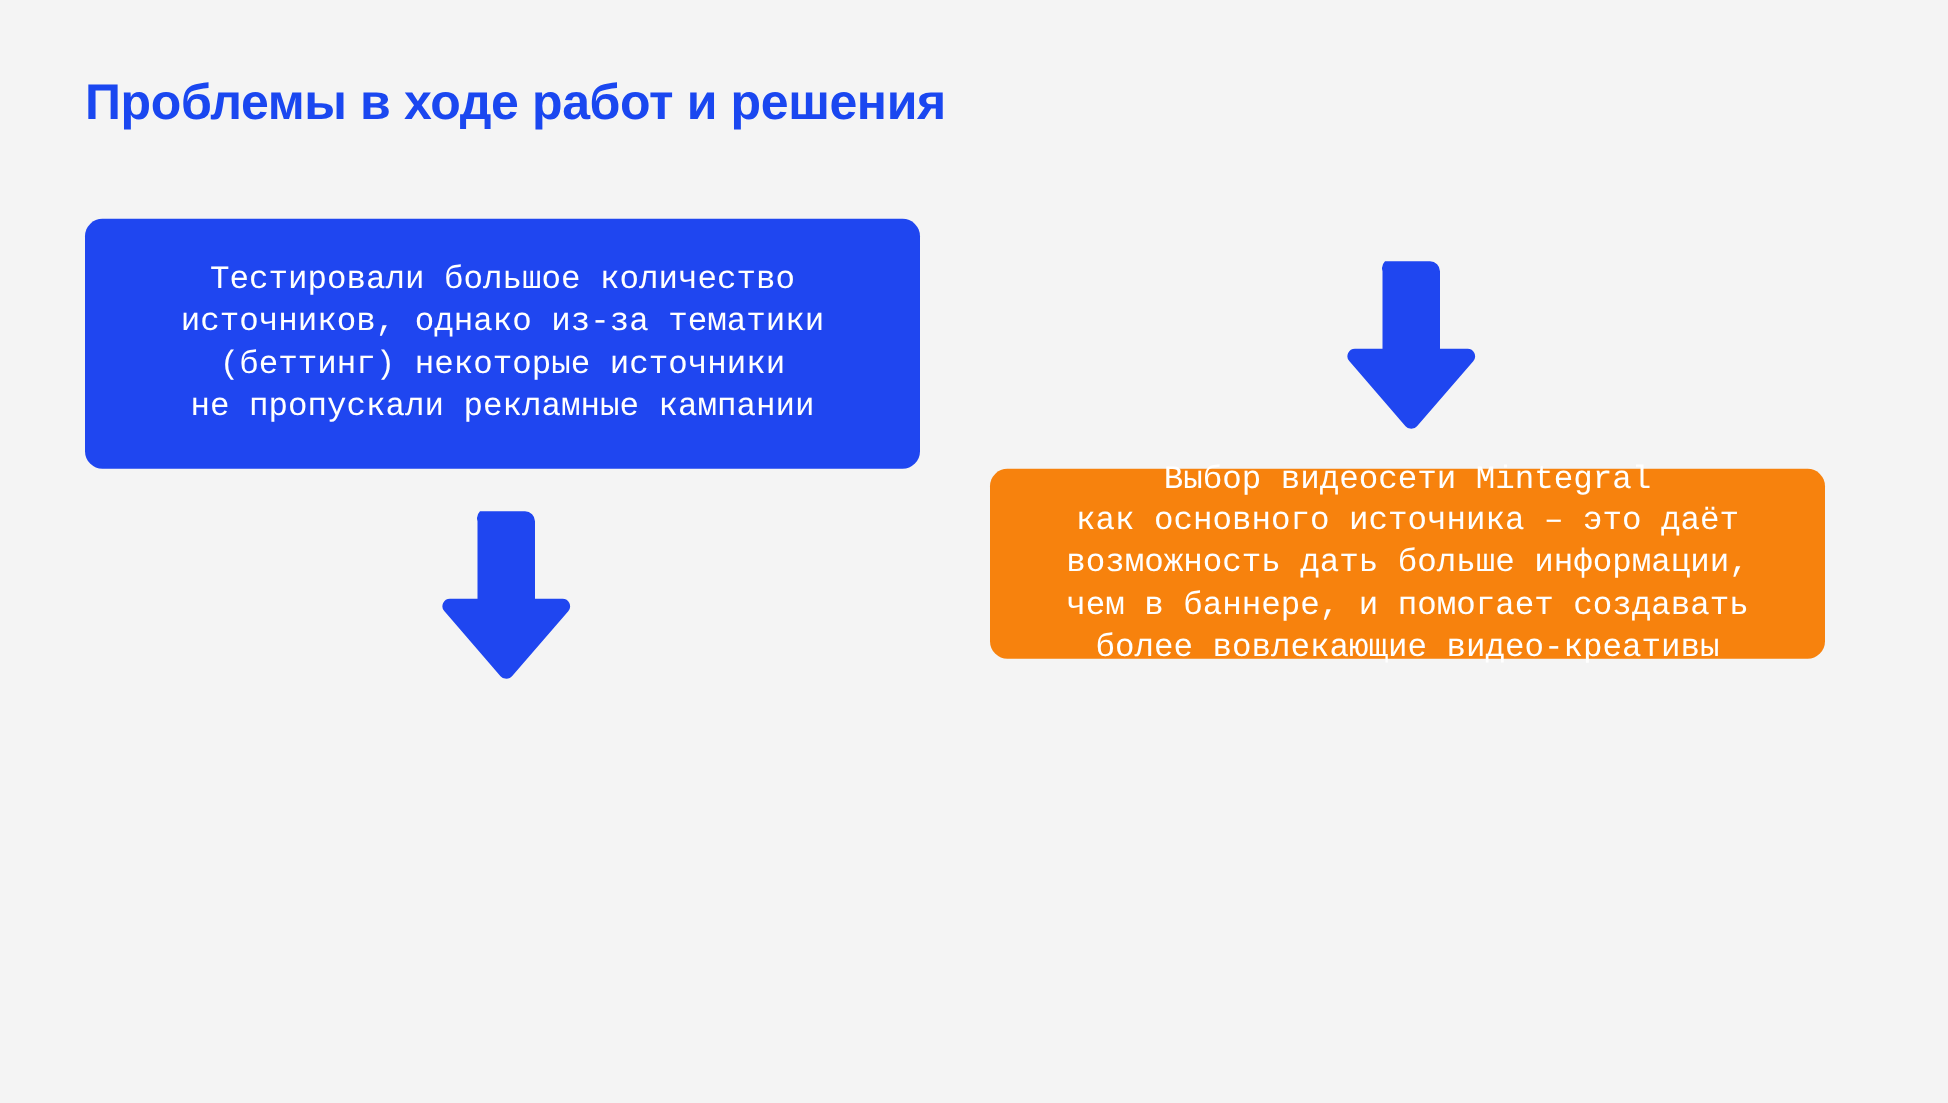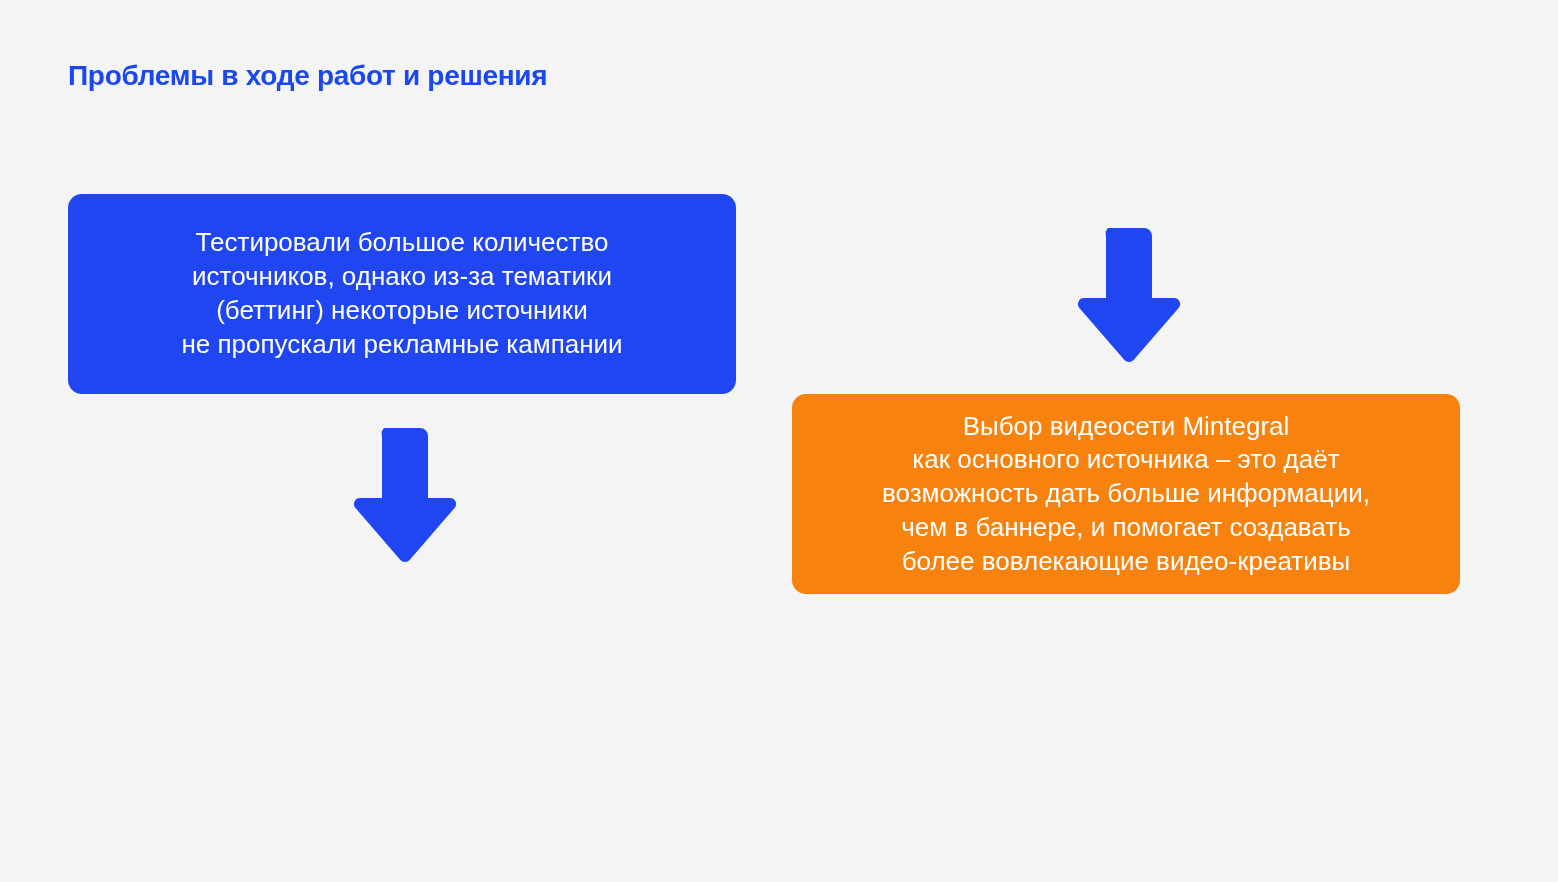--- a/index.html
+++ b/index.html
@@ -16,33 +16,34 @@
   .slide {
     position: relative;
     width: 1558px;
     height: 882px;
     box-sizing: border-box;
   }
   .slide-title {
     position: absolute;
     left: 68px;
     top: 60px;
-    font-size: 28px;
+    font-size: 40px;
     font-weight: bold;
     color: #1a47f0;
     letter-spacing: -0.3px;
     white-space: nowrap;
   }
   .grid {
     position: absolute;
     left: 68px;
-    top: 194px;
+    top: 175px;
     width: 1392px;
     display: flex;
     gap: 56px;
+    font-family: Liberation Mono, monospace;
   }
   .column {
     width: 678px;
     display: flex;
     flex-direction: column;
     align-items: center;
   }
   .card {
     width: 100%;
     box-sizing: border-box;
@@ -55,21 +56,21 @@
     align-items: center;
     justify-content: center;
     padding: 20px 24px;
   }
   .card.problem {
     background: #1f46f0;
     height: 200px;
   }
   .card.solution {
     background: #f7820d;
-    height: 200px;
+    height: 152px;
   }
   .card .text {
     white-space: pre-line;
   }
   .arrow-wrap {
     height: 200px;
     display: flex;
     align-items: center;
     justify-content: center;
   }

